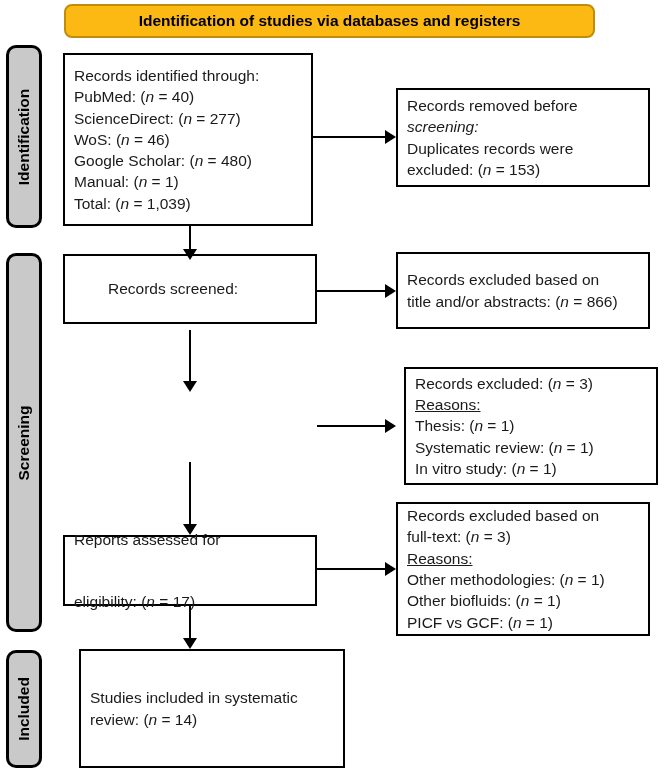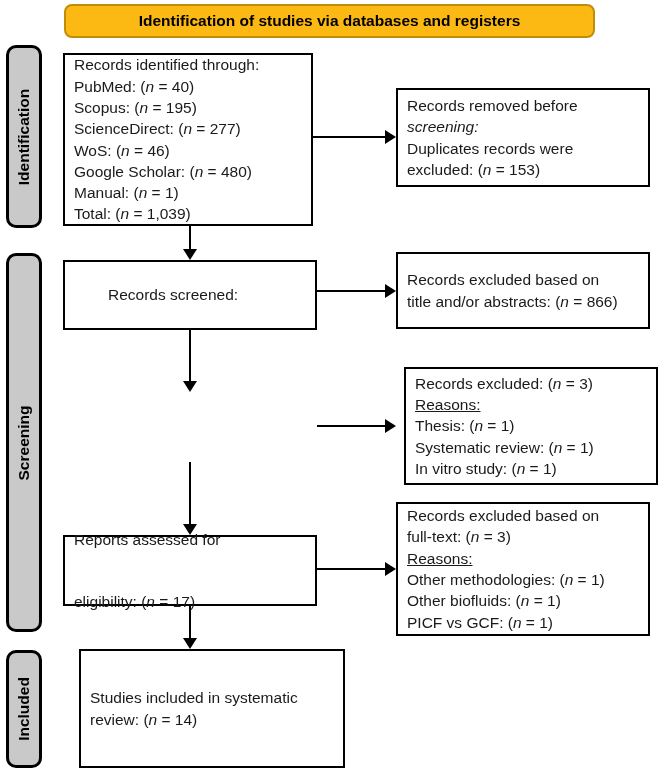--- a/index.html
+++ b/index.html
@@ -74,28 +74,27 @@
   <div class="stage" style="top:253px;height:379px;">
     <span class="vlabel">Screening</span>
   </div>
   <div class="stage" style="top:650px;height:118px;">
     <span class="vlabel">Included</span>
   </div>
 
   <div class="box" style="left:63px;top:53px;width:250px;height:173px;">
       <div class="line">Records identified through:</div>
       <div class="line">PubMed: (<i>n</i> = 40)</div>
-      <div class="line">Scopus: (<i>n</i> = 195)</div>
       <div class="line">ScienceDirect: (<i>n</i> = 277)</div>
       <div class="line">WoS: (<i>n</i> = 46)</div>
       <div class="line">Google Scholar: (<i>n</i> = 480)</div>
       <div class="line">Manual: (<i>n</i> = 1)</div>
       <div class="line">Total: (<i>n</i> = 1,039)</div>
     </div>
-  <div class="box" style="left:63px;top:260px;width:254px;height:70px;padding-left:43px;">
+  <div class="box" style="left:63px;top:254px;width:254px;height:70px;padding-left:43px;">
       <div class="line">Records screened:</div>
     </div>
   <div class="box" style="left:63px;top:535px;width:254px;height:71px;gap:41px;">
       <div class="line">Reports assessed for</div>
       <div class="line">eligibility: (<i>n</i> = 17)</div>
     </div>
   <div class="box" style="left:79px;top:649px;width:266px;height:119px;">
       <div class="line">Studies included in systematic</div>
       <div class="line">review: (<i>n</i> = 14)</div>
     </div>

